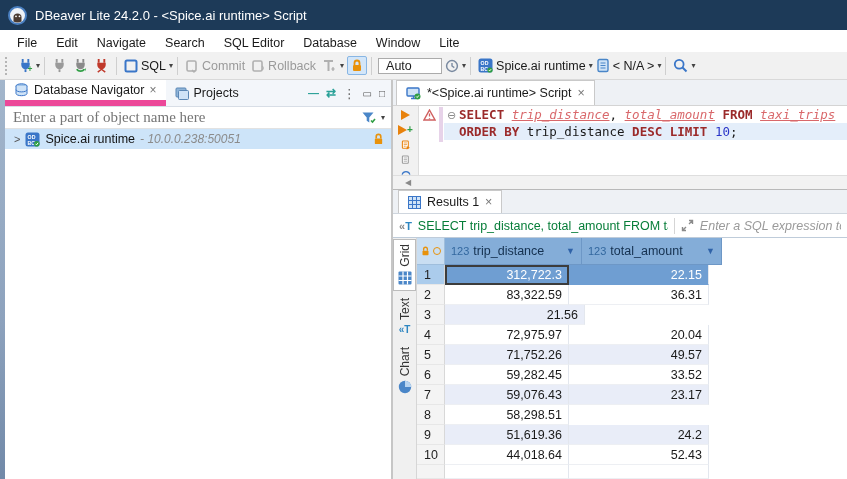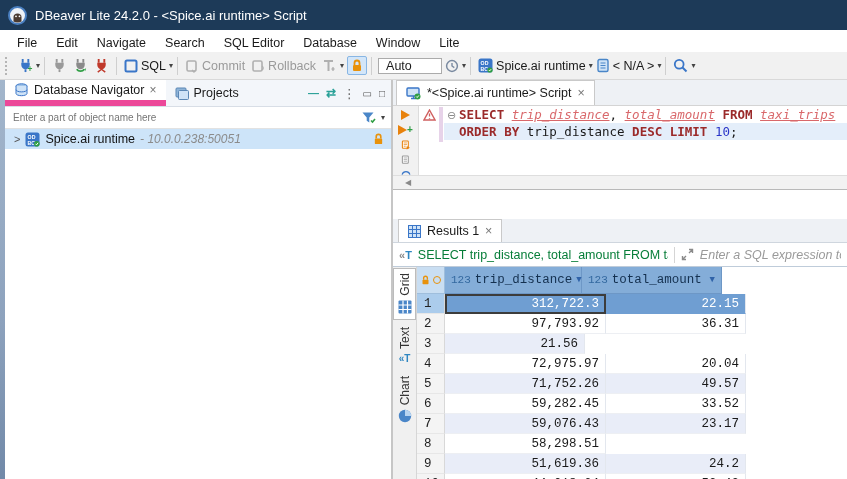--- a/index.html
+++ b/index.html
@@ -31,21 +31,21 @@
   
   .navigator { width:388px; flex:0 0 auto; background:#fff; border-right:2px solid #c6c6c6; display:flex; flex-direction:column; }
   .nav-tabs { height:27px; background:#f3f6fa; border-bottom:1px solid #d8dee6; display:flex; align-items:stretch; }
   .nav-tab { display:flex; align-items:center; gap:5px; padding:0 9px; }
   .nav-tab.active { background:#fff; border-bottom:6px solid #ec4899; }
   .nav-tab .x { color:#777; font-size:12px; }
   .nav-actions { margin-left:auto; display:flex; align-items:center; gap:7px; padding-right:6px; }
   .teal { color:#2aa198; font-weight:bold; }
   .winico { color:#555; font-size:10px; }
   .nav-filter { height:22px; border-bottom:1px solid #e2e2e2; display:flex; align-items:center; padding-left:8px; }
-  .nav-filter input { flex:1; border:none; outline:none; font-family:Liberation Sans, sans-serif; font-size:10px; color:#555; background:transparent; }
+  .nav-filter input { flex:1; border:none; outline:none; font-family:Liberation Serif, serif; font-size:15px; color:#555; background:transparent; }
   .tree-row { height:20px; background:#cde4f9; display:flex; align-items:center; gap:5px; padding:0 7px 0 9px; }
   .chev { color:#555; font-size:11px; }
   .tree-name { color:#111; }
   .tree-addr { font-style:italic; color:#8b8b8b; font-size:12px; }
   .mla { margin-left:auto; }
 
   
   .right-stack { flex:1; display:flex; flex-direction:column; min-width:0; }
 
   
@@ -63,49 +63,49 @@
   .ed-code { flex:1; min-width:0; font-family:"DejaVu Sans Mono","Liberation Mono",monospace; font-size:12.5px; overflow:hidden; }
   .code-line { height:17px; line-height:17px; white-space:pre; }
   .code-line.current { background:#e4eefa; }
   .fold { display:inline-block; width:15px; color:#8a8a8a; font-size:11px; text-align:center; font-family:"DejaVu Sans",sans-serif; }
   .kw { color:#9b2a2a; font-weight:bold; }
   .ident-link { color:#d9686b; font-style:italic; text-decoration:underline; }
   .numlit { color:#2a35c8; }
   .ed-scroll { height:14px; background:#f2f2f2; border-top:1px solid #dedede; display:flex; align-items:center; padding-left:12px; color:#8a8a8a; font-size:8px; }
 
   
-  .results { flex:1; display:flex; flex-direction:column; min-height:0; background:#fff;margin-top:29px; }
+  .results { flex:1; display:flex; flex-direction:column; min-height:0; background:#fff; }
   .res-tabs { height:24px; background:#eef1f5; border-bottom:1px solid #cfd6de; display:flex; align-items:flex-end; }
   .res-tab { height:23px; background:#fff; border:1px solid #c9c9c9; border-bottom:none; display:flex; align-items:center; gap:6px; padding:0 9px; margin-left:5px; }
   .res-tab .x { color:#777; }
   .filter-bar { height:24px; background:#fff; border-bottom:1px solid #bfccda; display:flex; align-items:center; gap:6px; padding:0 6px; }
   .ft-icon { color:#2e86c1; font-size:11px; font-weight:bold; }
   .ft-icon b { color:#888; }
   .filter-query { color:#067d38; white-space:nowrap; overflow:hidden; max-width:250px; flex:0 1 auto; }
   .filter-sep { width:1px; height:16px; background:#d5d5d5; flex:0 0 auto; }
   .filter-ph { color:#9a9a9a; font-style:italic; white-space:nowrap; overflow:hidden; flex:1; font-size:12.5px; }
   .res-body { flex:1; display:flex; min-height:0; }
   .side-strip { width:24px; background:#f0f0f0; border-right:1px solid #d6d6d6; display:flex; flex-direction:column; align-items:center; padding-top:1px; gap:3px; flex:0 0 auto; }
   .vtab { display:flex; flex-direction:column; align-items:center; gap:4px; padding:4px 0 5px; width:23px; }
   .vtab.active { background:#fff; border:1px solid #bcbcbc; }
   .vtab .lbl { writing-mode:vertical-rl; transform:rotate(180deg); font-size:12px; color:#333; }
 
   
-  .grid-area { flex:1; min-width:0; overflow:hidden;font-family:Liberation Mono, monospace; }
+  .grid-area { flex:1; min-width:0; overflow:hidden; }
   .g-header { display:flex; height:27px; }
   .g-corner { width:28px; flex:0 0 auto; background:#c9def2; border-right:1px solid #9fbedc; border-bottom:1px solid #9fbedc; display:flex; align-items:center; justify-content:center; gap:3px; }
   .ring { width:8px; height:8px; border:1.5px solid #e8920c; border-radius:50%; }
   .g-col { background:#84add8; border-right:1px solid #6d97c6; border-bottom:1px solid #6d97c6; display:flex; align-items:center; gap:4px; padding:0 6px; color:#14304f; }
   .g-col.c1 { width:137px; } .g-col.c2 { width:140px; }
   .t123 { color:#33689f; font-size:11px; }
   .sort { margin-left:auto; color:#2f62a8; font-size:9px; }
   .g-row { display:flex; height:20px; }
   .g-rnum { width:28px; flex:0 0 auto; background:#f4f4f4; border-right:1px solid #d8d8d8; border-bottom:1px solid #e7e7e7; display:flex; align-items:center; padding-left:7px; color:#222; }
   .g-cell { border-right:1px solid #e3e7ee; border-bottom:1px solid #edeff3; display:flex; align-items:center; justify-content:flex-end; padding-right:6px; background:#fff; }
-  .g-cell.c1 { width:161px; } .g-cell.c2 { width:140px; }
+  .g-cell.c1 { width:124px; } .g-cell.c2 { width:140px; }
   .g-row.zebra .g-cell { background:#e9edf8; }
   .g-row.sel .g-rnum { background:#abccec; }
   .g-row.sel .g-cell { background:#6f9ed2; color:#fff; border-bottom-color:#6f9ed2; }
   .g-cell.focus { outline:2px solid #3c3c3c; outline-offset:-2px; }
   .g-fill { flex:1; background:#fff; }
   .g-row.empty { height:14px; }
   .g-row.empty .g-rnum { background:#f4f4f4; }
 
   svg { display:block; }
 </style>
@@ -437,21 +437,21 @@
           </div>
 
           <div class="g-row sel">
             <div class="g-rnum">1</div>
             <div class="g-cell c1 focus">312,722.3</div>
             <div class="g-cell c2">22.15</div>
             <div class="g-fill"></div>
           </div>
           <div class="g-row">
             <div class="g-rnum">2</div>
-            <div class="g-cell c1">97,793.92</div>
+            <div class="g-cell c1">83,322.59</div>
             <div class="g-cell c2">36.31</div>
             <div class="g-fill"></div>
           </div>
           <div class="g-row zebra">
             <div class="g-rnum">3</div>
             <div class="g-cell c2">21.56</div>
             <div class="g-fill"></div>
           </div>
           <div class="g-row">
             <div class="g-rnum">4</div>

